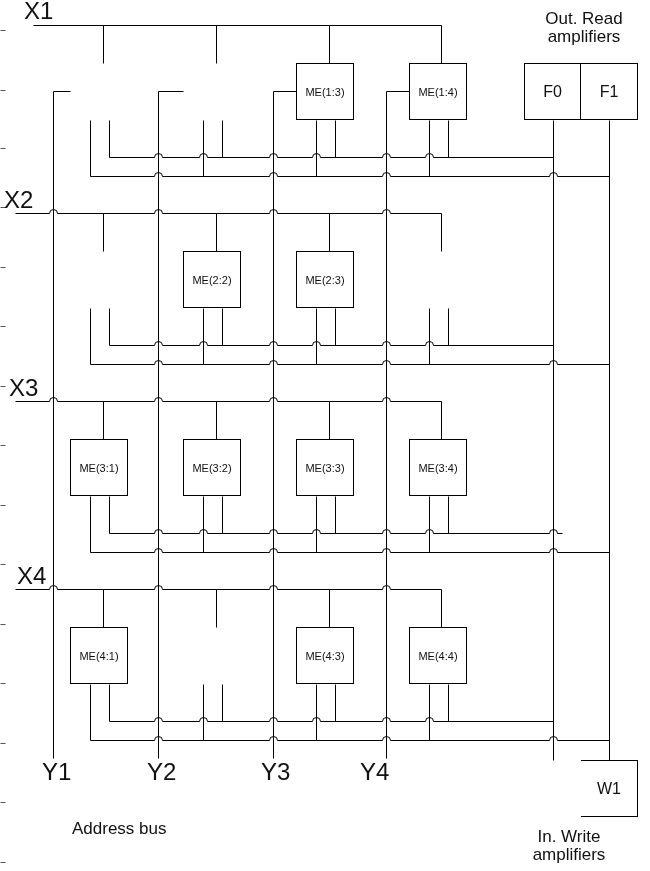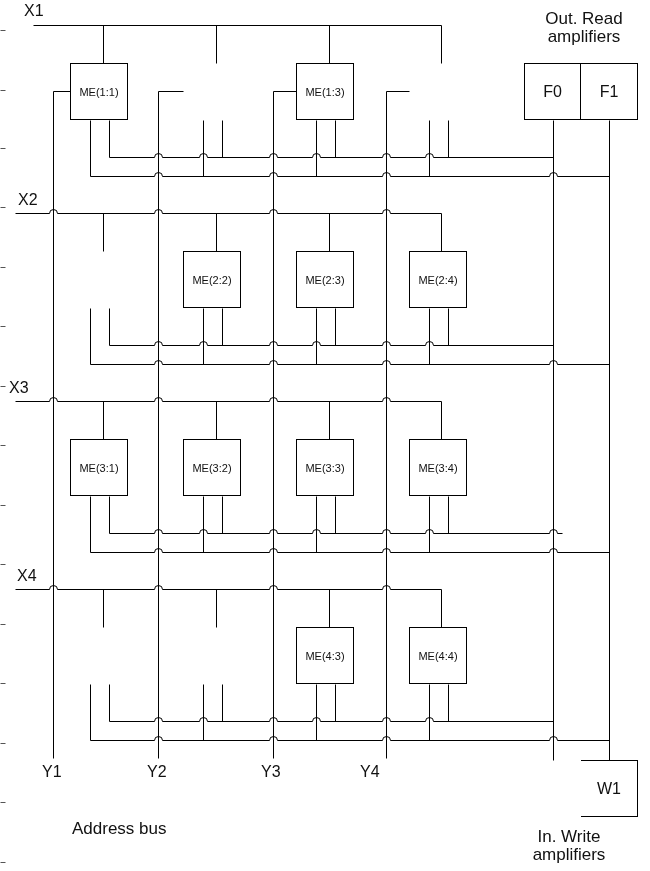--- a/index.html
+++ b/index.html
@@ -17,25 +17,25 @@
   .me{width:58px;height:57px;font-size:11px;letter-spacing:0px;}
   .amp{width:57px;height:57px;font-size:16px;}
   
   .r0{top:63px}.r1{top:251px}.r2{top:439px}.r3{top:627px}
   .c0{left:70px}.c1{left:183px}.c2{left:296px}.c3{left:409px}
   
   .f0{left:524px;top:63px}
   .f1{left:581px;top:63px;border-left:none}
   .w0{left:524px;top:760px}
   .w1{left:581px;top:760px;border-left:none}
-  .lbl{position:absolute;font-size:16px;line-height:20px;white-space:nowrap;}
+  .lbl{position:absolute;font-size:24px;line-height:20px;white-space:nowrap;}
   .cap{position:absolute;font-size:17px;line-height:18px;text-align:center;width:140px;}
   .addr{position:absolute;font-size:17px;line-height:18px;white-space:nowrap;}
   
-  .x1{left:24px;top:1px}.x2{left:18px;top:190px}.x3{left:9px;top:378px}.x4{left:17px;top:566px}
+  .x1{left:24px;top:1px}.x2{left:4px;top:190px}.x3{left:9px;top:378px}.x4{left:17px;top:566px}
   .y1{left:42px;top:762px}.y2{left:147px;top:762px}.y3{left:261px;top:762px}.y4{left:360px;top:762px}
   .readcap{left:514px;top:10px}
   .writecap{left:499px;top:828px}
   .addrpos{left:72px;top:820px}
 </style>
 </head>
 <body>
 
 <div id="canvas">
 
@@ -98,25 +98,25 @@
   </div>
   <div class="cap writecap">
     <div>In. Write</div>
     <div>amplifiers</div>
   </div>
 
   <div class="box amp f0">F0</div>
   <div class="box amp f1">F1</div>
   <div class="box amp w1">W1</div>
 
-  <div class="box me r0 c0">ME(1:1)</div>
   <div class="box me r0 c2">ME(1:3)</div>
+  <div class="box me r0 c3">ME(1:4)</div>
   <div class="box me r1 c1">ME(2:2)</div>
   <div class="box me r1 c2">ME(2:3)</div>
-  <div class="box me r1 c3">ME(2:4)</div>
   <div class="box me r2 c0">ME(3:1)</div>
   <div class="box me r2 c1">ME(3:2)</div>
   <div class="box me r2 c2">ME(3:3)</div>
   <div class="box me r2 c3">ME(3:4)</div>
+  <div class="box me r3 c0">ME(4:1)</div>
   <div class="box me r3 c2">ME(4:3)</div>
   <div class="box me r3 c3">ME(4:4)</div>
 
 </div>
 
 </body></html>

